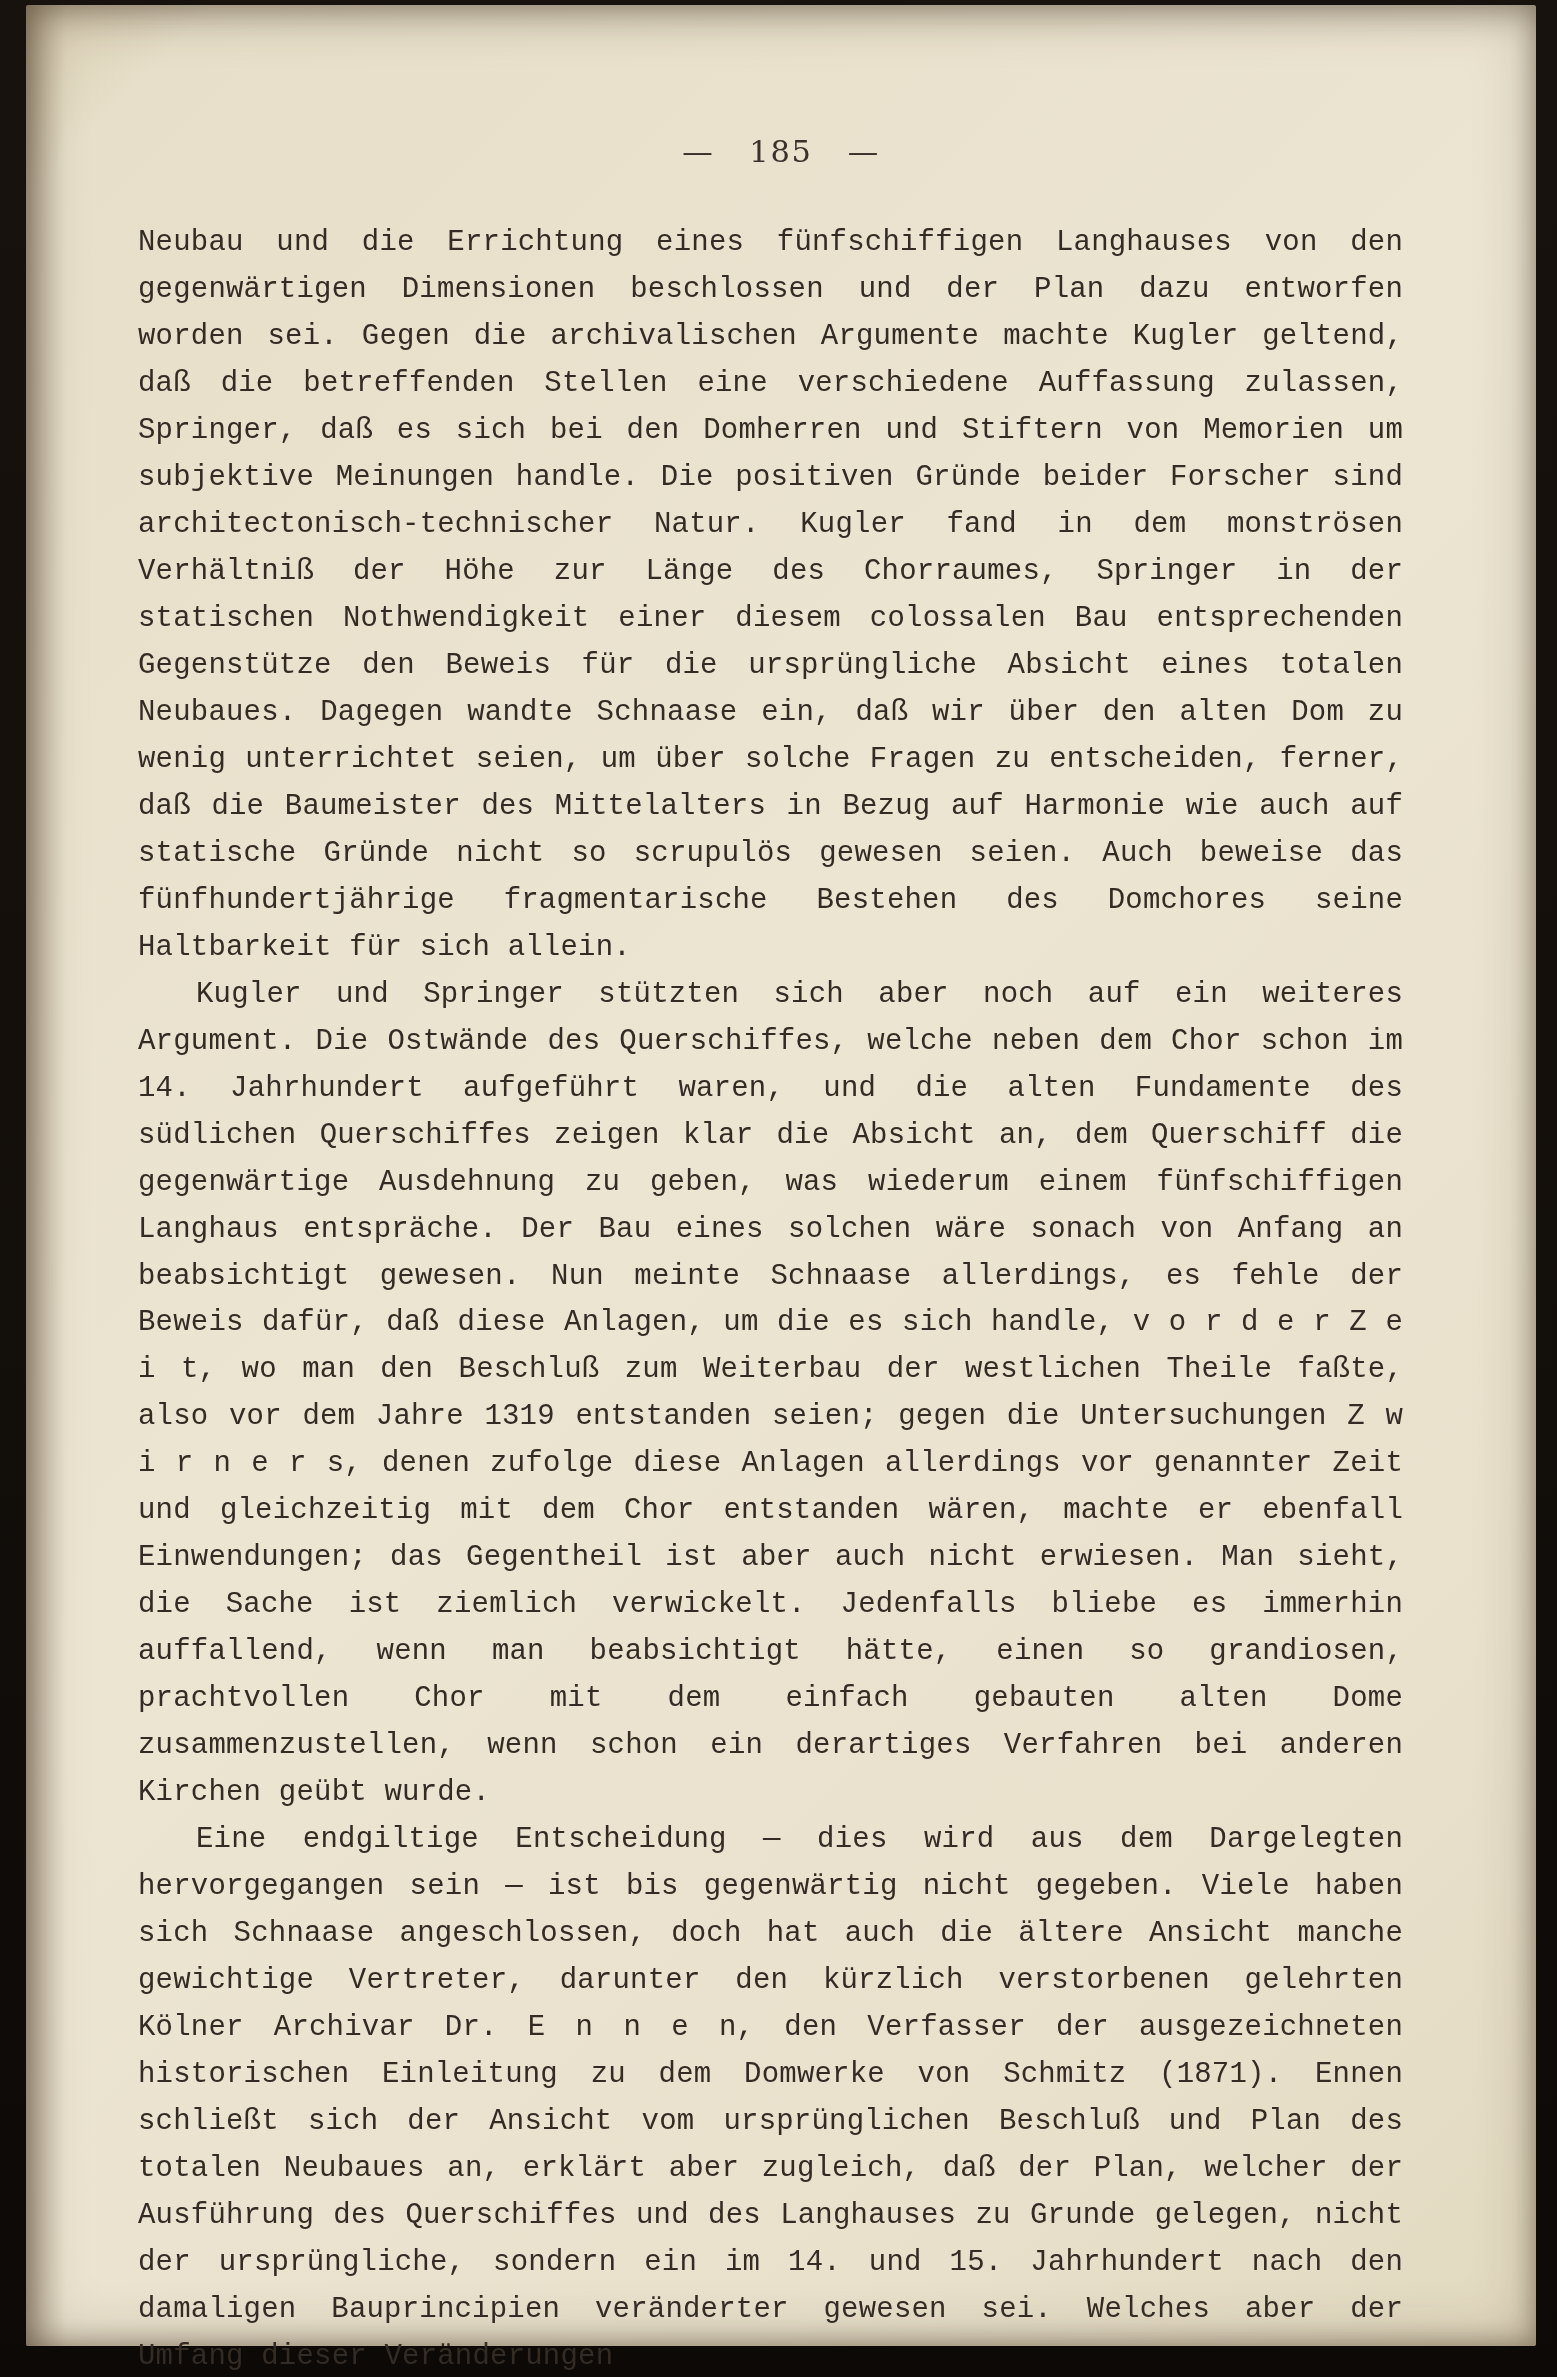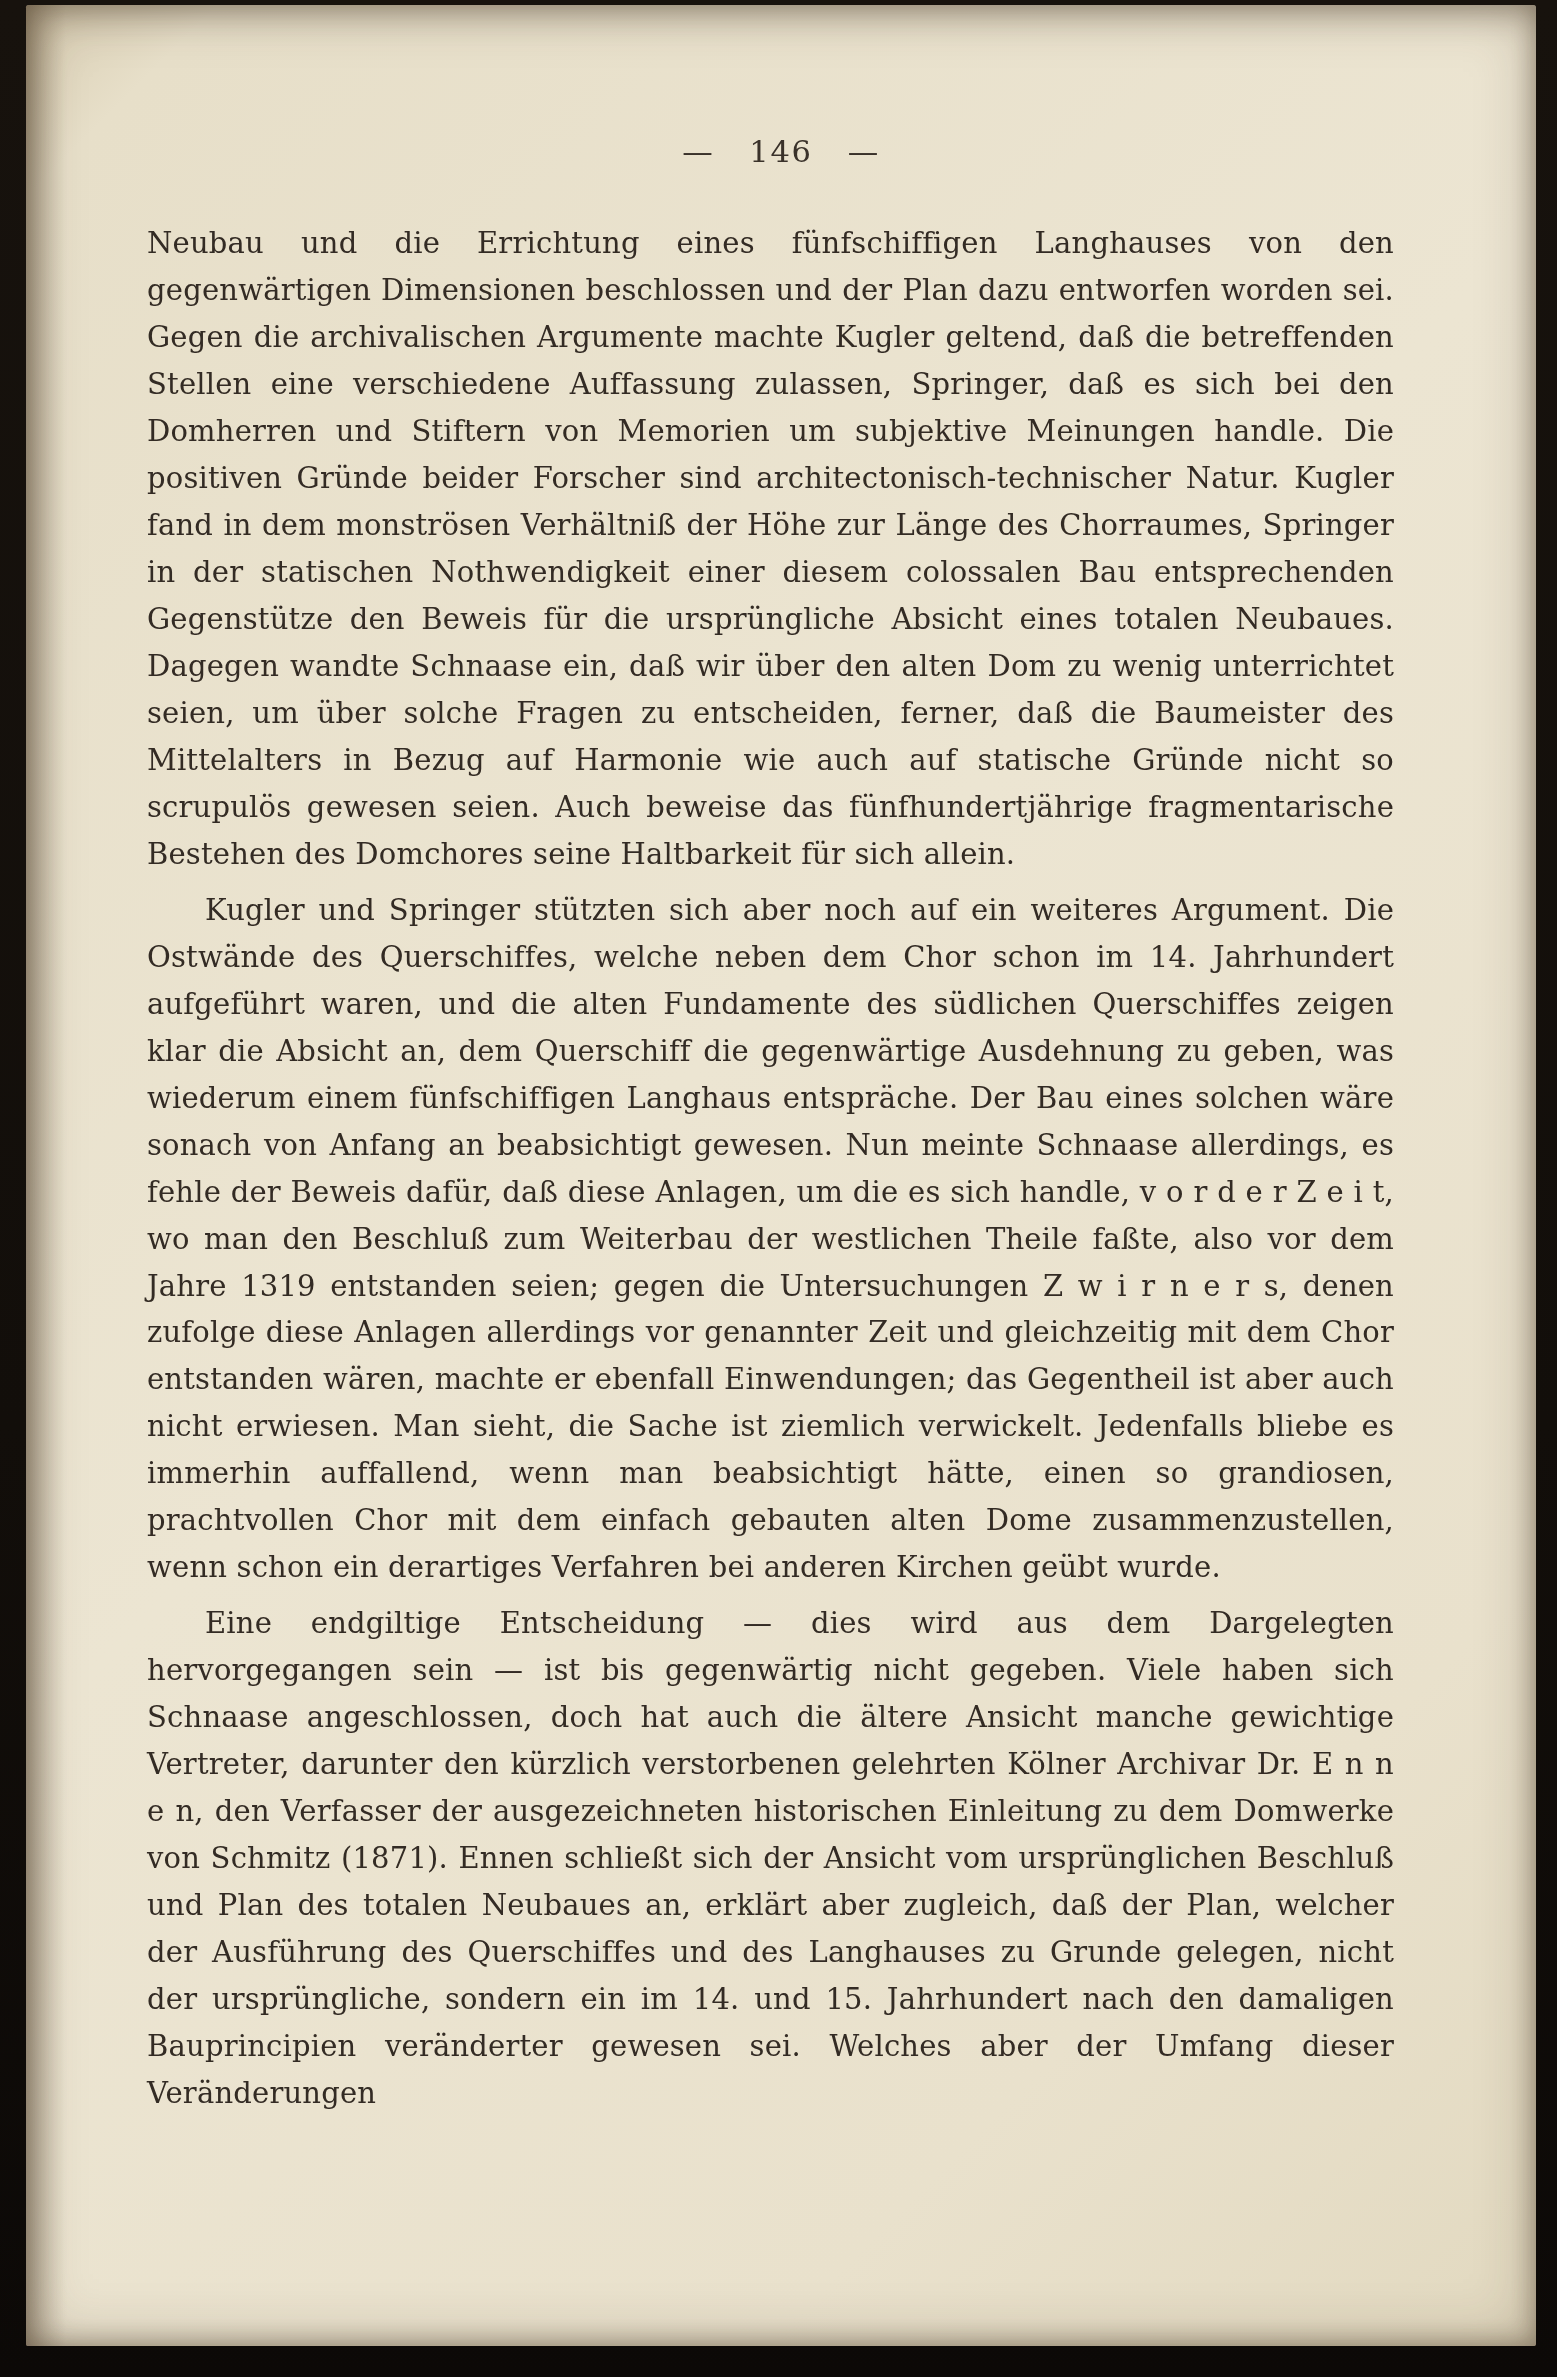--- a/index.html
+++ b/index.html
@@ -50,36 +50,37 @@
   }
   .text-block {
     margin: 51px 133px 0 112px;
     color: #332b24;
     font-size: 29px;
     line-height: 1.62;
     text-align: justify;
     letter-spacing: 0.2px;
   }
   .text-block p {
-    margin: 9px;
+    margin: 0;
+    font-family: Liberation Mono, monospace;
   }
   .text-block p.indent {
     text-indent: 58px;
   }
 </style>
 </head>
 <body>
 
 <div class="stage">
   <div class="paper">
     <div class="gutter-shade"></div>
 
     <div class="page-number">
       <span>—</span>
-      <span>146</span>
+      <span>185</span>
       <span>—</span>
     </div>
 
     <div class="text-block">
       <p>Neubau und die Errichtung eines fünfschiffigen Langhauses von den gegenwärtigen Dimensionen beschlossen und der Plan dazu entworfen worden sei. Gegen die archivalischen Argumente machte Kugler geltend, daß die betreffenden Stellen eine verschiedene Auffassung zulassen, Springer, daß es sich bei den Domherren und Stiftern von Memorien um subjektive Meinungen handle. Die positiven Gründe beider Forscher sind architectonisch-technischer Natur. Kugler fand in dem monströsen Verhältniß der Höhe zur Länge des Chorraumes, Springer in der statischen Nothwendigkeit einer diesem colossalen Bau entsprechenden Gegenstütze den Beweis für die ursprüngliche Absicht eines totalen Neubaues. Dagegen wandte Schnaase ein, daß wir über den alten Dom zu wenig unterrichtet seien, um über solche Fragen zu entscheiden, ferner, daß die Baumeister des Mittelalters in Bezug auf Harmonie wie auch auf statische Gründe nicht so scrupulös gewesen seien. Auch beweise das fünfhundertjährige fragmentarische Bestehen des Domchores seine Haltbarkeit für sich allein.</p>
       <p class="indent">Kugler und Springer stützten sich aber noch auf ein weiteres Argument. Die Ostwände des Querschiffes, welche neben dem Chor schon im 14. Jahrhundert aufgeführt waren, und die alten Fundamente des südlichen Querschiffes zeigen klar die Absicht an, dem Querschiff die gegenwärtige Ausdehnung zu geben, was wiederum einem fünfschiffigen Langhaus entspräche. Der Bau eines solchen wäre sonach von Anfang an beabsichtigt gewesen. Nun meinte Schnaase allerdings, es fehle der Beweis dafür, daß diese Anlagen, um die es sich handle, v o r  d e r  Z e i t, wo man den Beschluß zum Weiterbau der westlichen Theile faßte, also vor dem Jahre 1319 entstanden seien; gegen die Untersuchungen Z w i r n e r s, denen zufolge diese Anlagen allerdings vor genannter Zeit und gleichzeitig mit dem Chor entstanden wären, machte er ebenfall Einwendungen; das Gegentheil ist aber auch nicht erwiesen. Man sieht, die Sache ist ziemlich verwickelt. Jedenfalls bliebe es immerhin auffallend, wenn man beabsichtigt hätte, einen so grandiosen, prachtvollen Chor mit dem einfach gebauten alten Dome zusammenzustellen, wenn schon ein derartiges Verfahren bei anderen Kirchen geübt wurde.</p>
       <p class="indent">Eine endgiltige Entscheidung — dies wird aus dem Dargelegten hervorgegangen sein — ist bis gegenwärtig nicht gegeben. Viele haben sich Schnaase angeschlossen, doch hat auch die ältere Ansicht manche gewichtige Vertreter, darunter den kürzlich verstorbenen gelehrten Kölner Archivar Dr. E n n e n, den Verfasser der ausgezeichneten historischen Einleitung zu dem Domwerke von Schmitz (1871). Ennen schließt sich der Ansicht vom ursprünglichen Beschluß und Plan des totalen Neubaues an, erklärt aber zugleich, daß der Plan, welcher der Ausführung des Querschiffes und des Langhauses zu Grunde gelegen, nicht der ursprüngliche, sondern ein im 14. und 15. Jahrhundert nach den damaligen Bauprincipien veränderter gewesen sei. Welches aber der Umfang dieser Veränderungen</p>
     </div>
   </div>
 </div>

